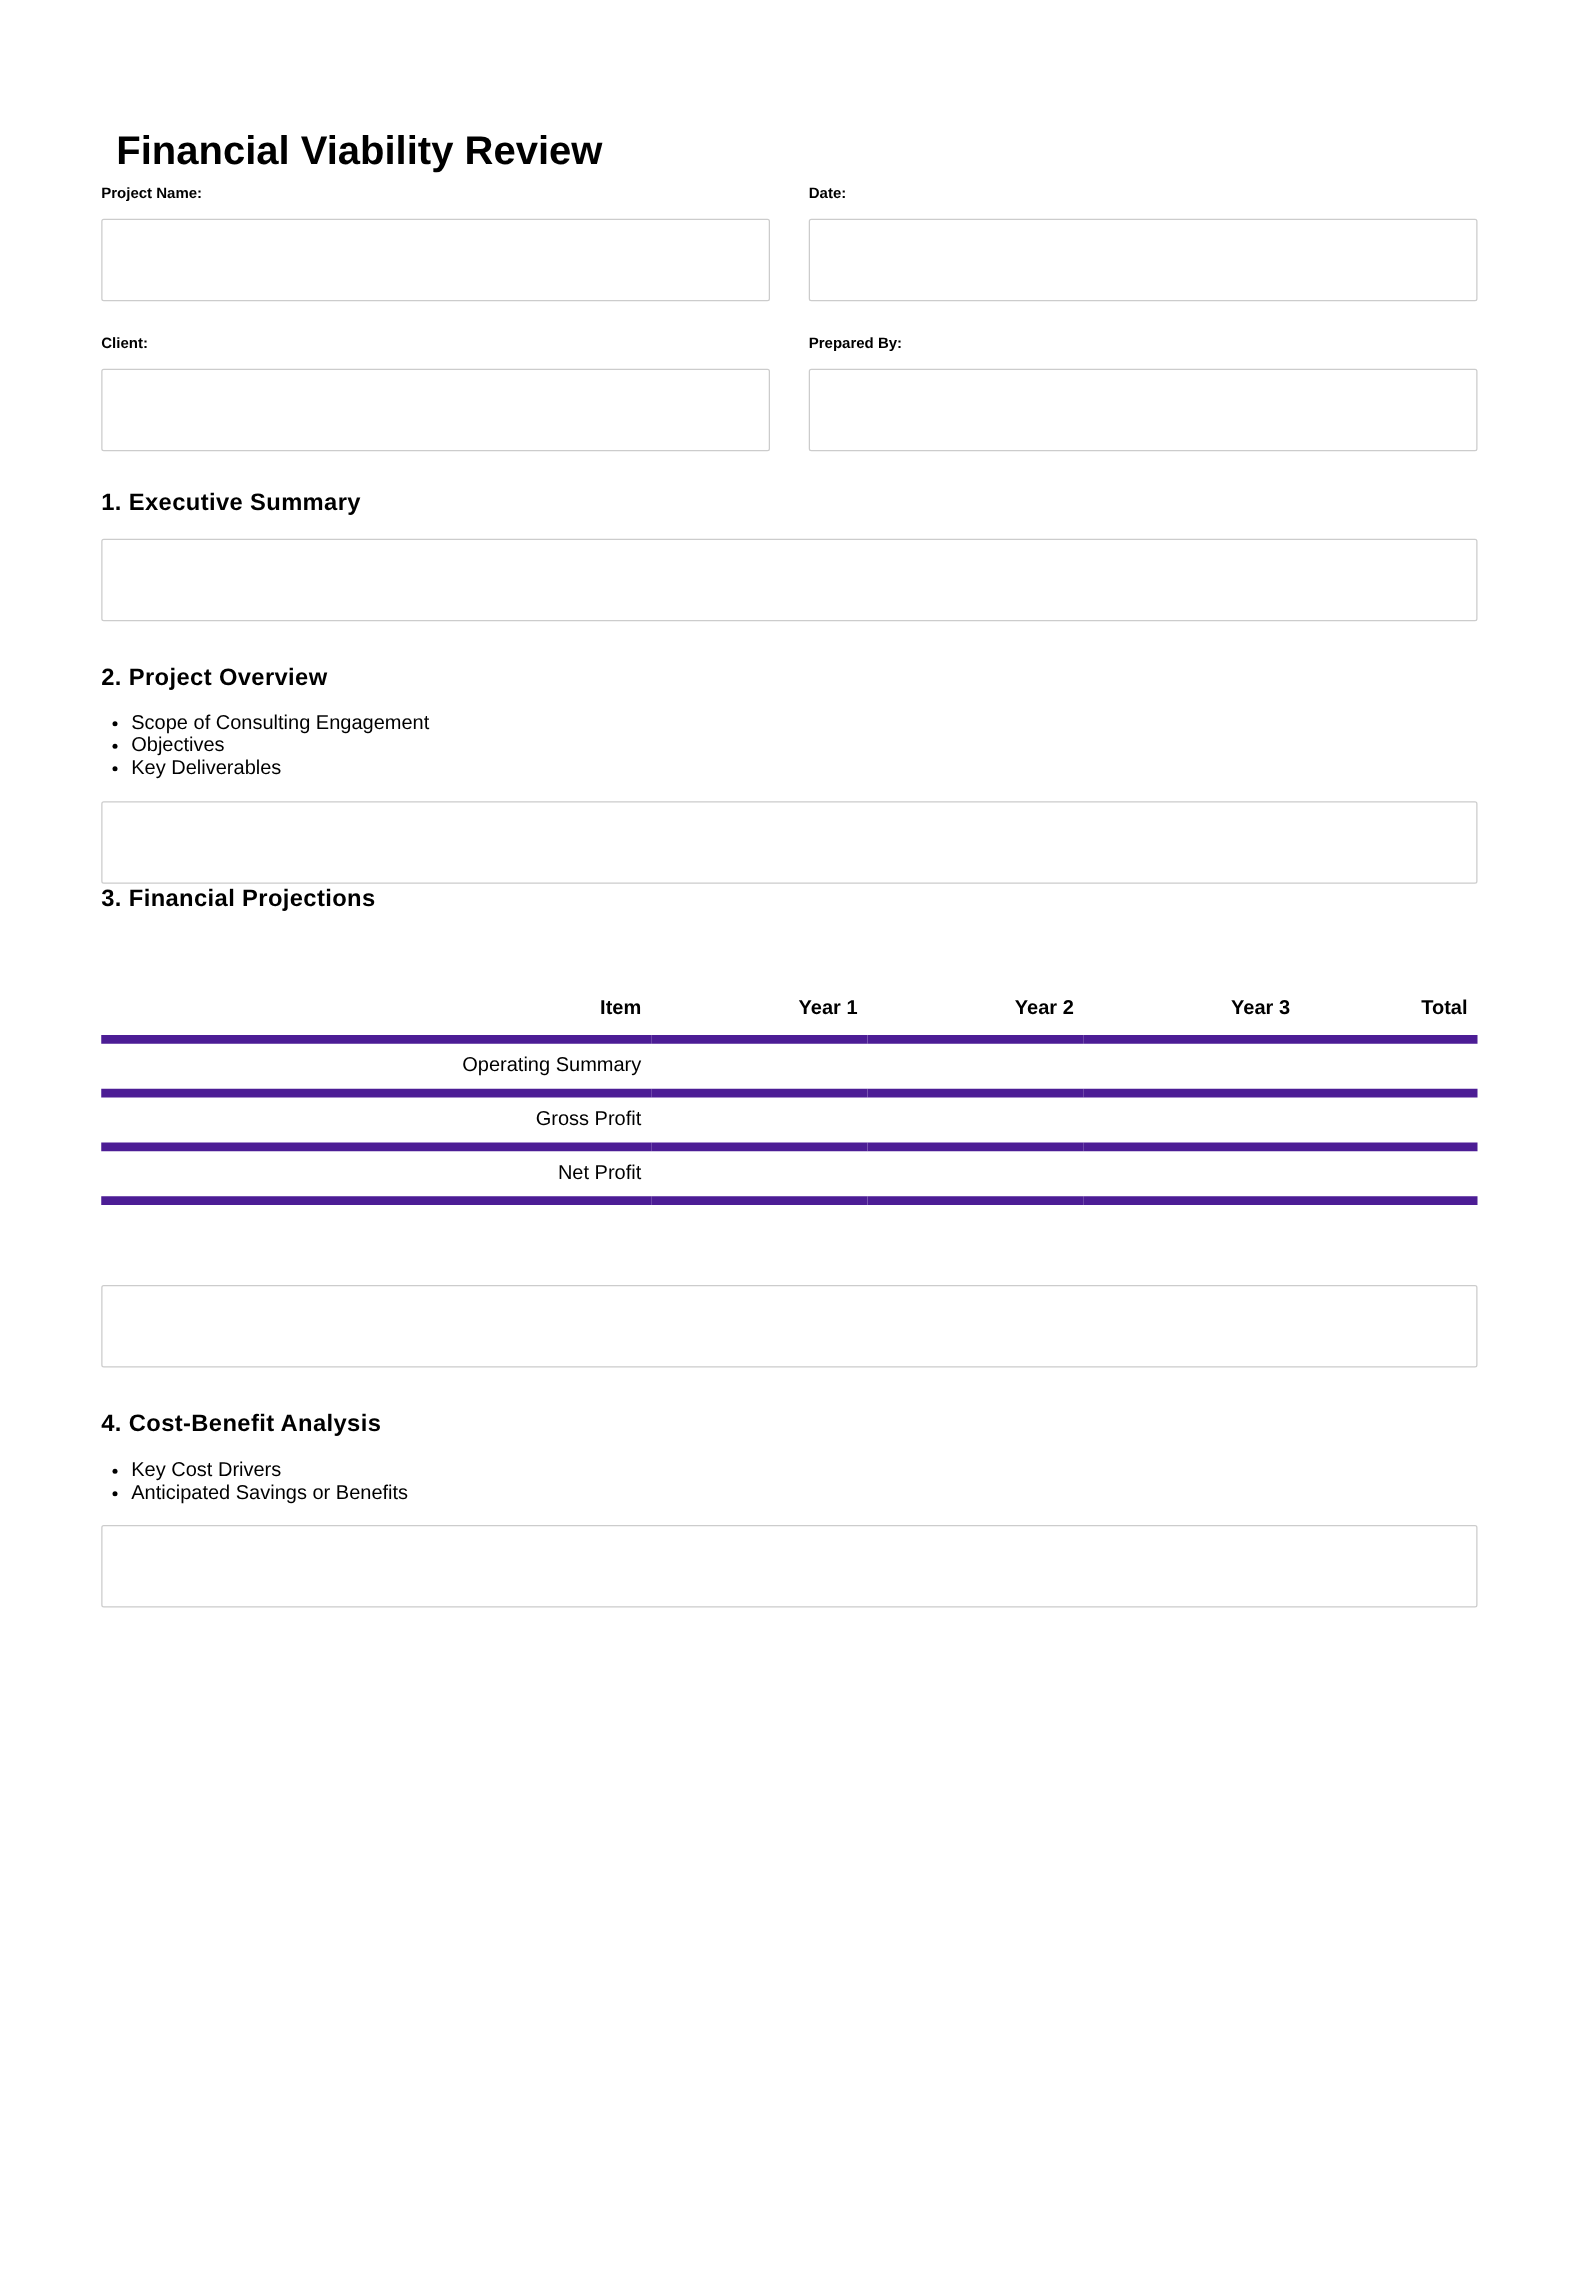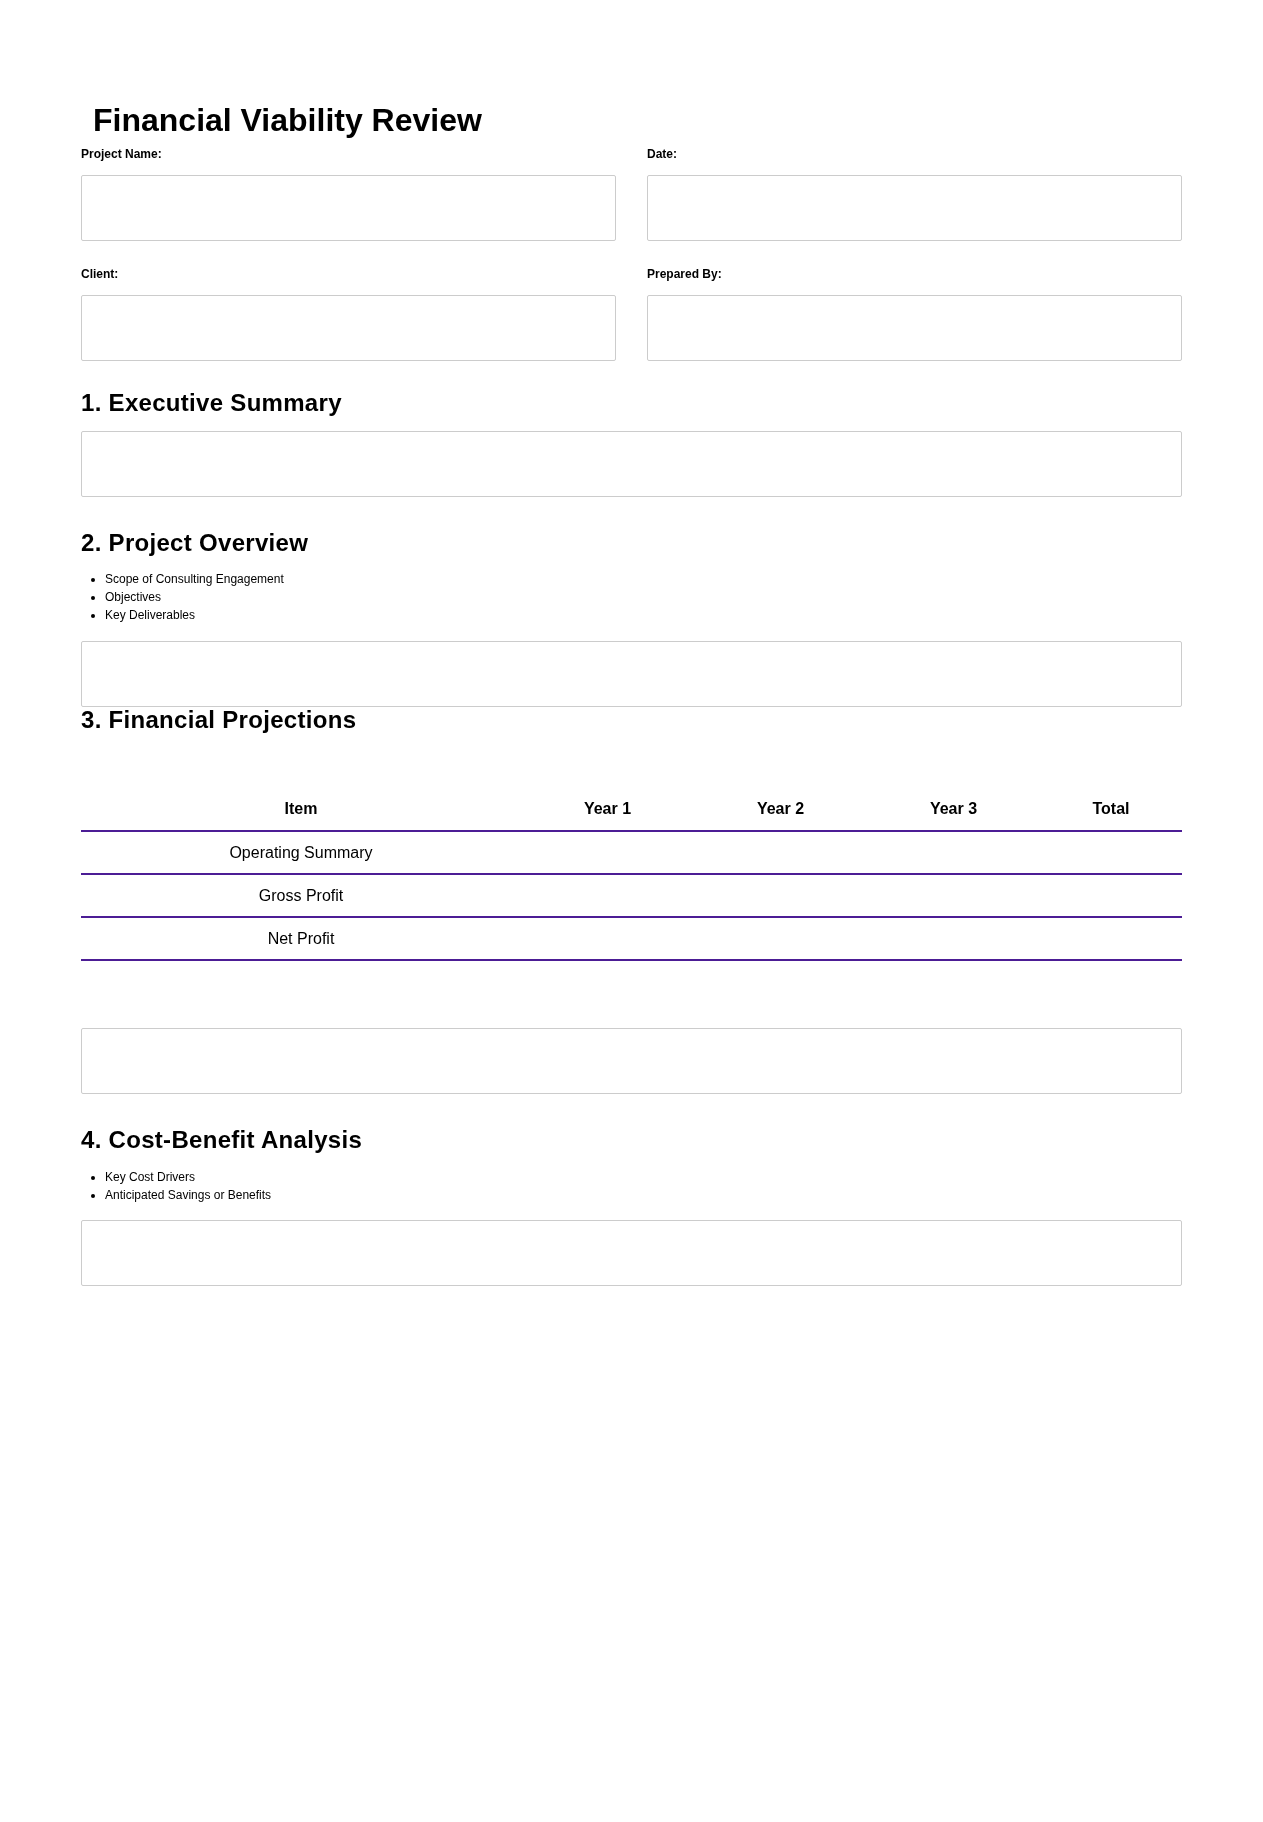--- a/index.html
+++ b/index.html
@@ -48,51 +48,51 @@
     }
     .box.half { width: 535px; }
     .box.full { width: 1101px; left: 0; }
     .col-left { left: 0; }
     .col-right { left: 566px; }
 
     .section-heading {
       position: absolute;
       left: 0;
       margin: 0;
-      font-size: 24px;
+      font-size: 19px;
       font-weight: bold;
       line-height: 24px;
       letter-spacing: 0.3px;
       white-space: nowrap;
     }
     .bullets {
       position: absolute;
       left: 0;
       margin: 0;
       padding: 0 0 0 24px;
-      font-size: 12px;
+      font-size: 16px;
       line-height: 18px;
       list-style: disc;
     }
     .bullets li { padding-left: 0; }
 
     .proj-table {
       position: absolute;
       left: 0;
       top: 787px;
       width: 1101px;
       border-collapse: collapse;
       font-size: 16px;
     }
     .proj-table th, .proj-table td {
-      text-align: center;
+      text-align: right;
       padding: 0 8px;
       height: 43px;
       box-sizing: border-box;
-      border-bottom: 2px solid #4c1d95;
+      border-bottom: 7px solid #4c1d95;
       vertical-align: middle;
     }
     .proj-table th { font-weight: bold; height: 44px; }
     .proj-table th.c-item { width: 440px; }
     .proj-table th.c-year { width: 173px; }
   </style>
 </head>
 <body>
 
 <div class="page">

